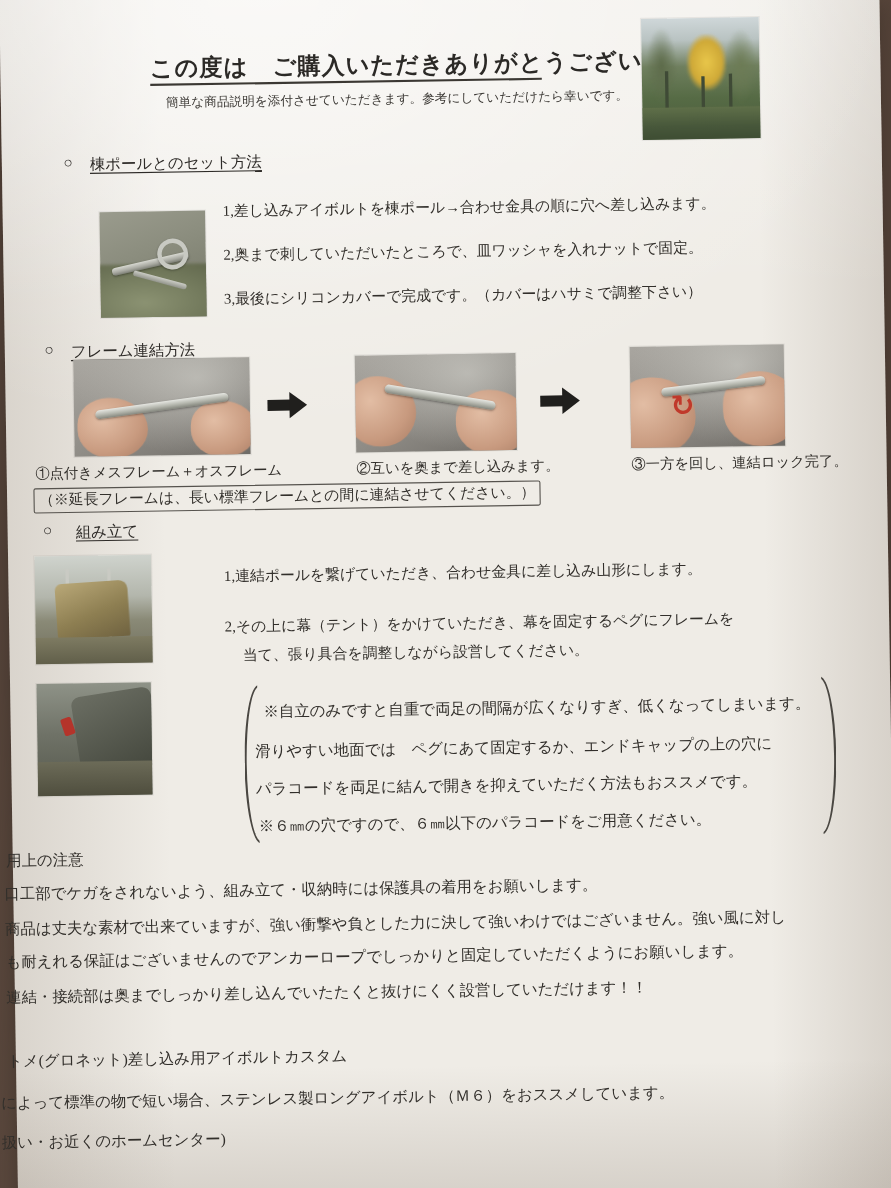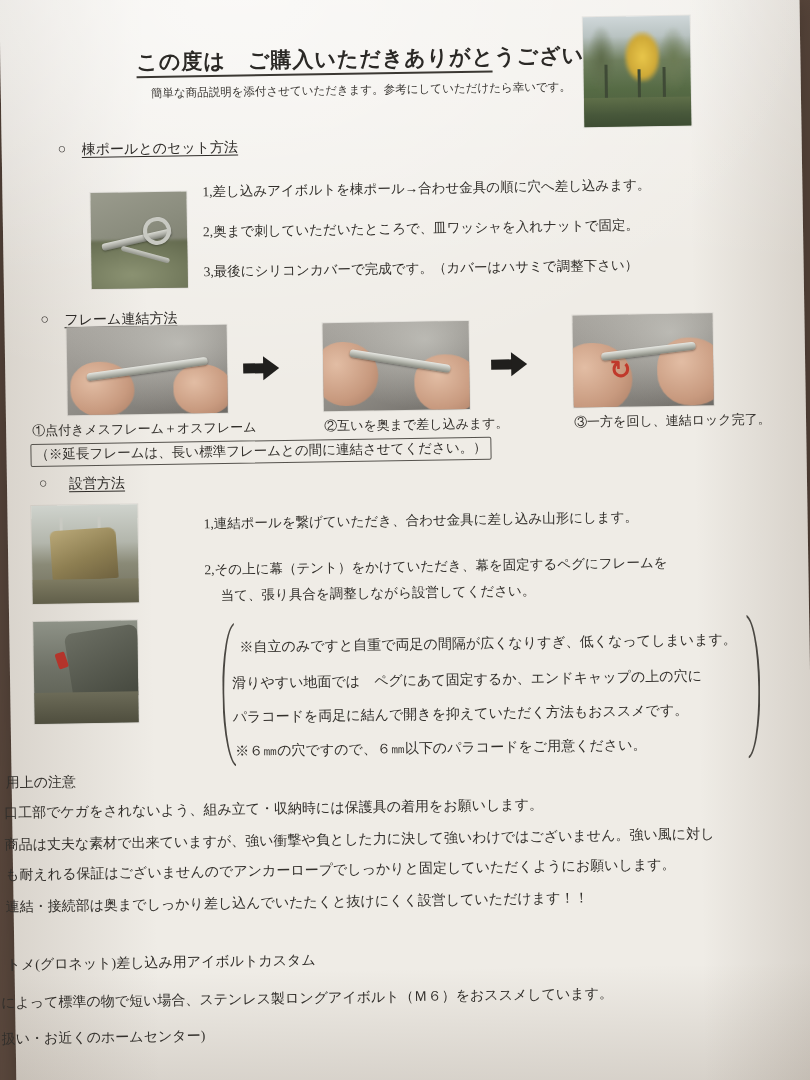--- a/index.html
+++ b/index.html
@@ -426,21 +426,21 @@
         <div class="redmark" style="left:26%; top:44%; font-size:26px;">↻</div>
       </div>
 
       <div class="t caption" style="left:26px; top:424px;">①点付きメスフレーム＋オスフレーム</div>
       <div class="t caption" style="left:318px; top:424px;">②互いを奥まで差し込みます。</div>
       <div class="t caption" style="left:568px; top:424px;">③一方を回し、連結ロック完了。</div>
 
       <div class="boxed" style="left:24px; top:446px;">（※延長フレームは、長い標準フレームとの間に連結させてください。）</div>
 
       <div class="t section" style="left:32px; top:478px;">○</div>
-      <div class="t section section-label" style="left:62px; top:478px;">設営方法</div>
+      <div class="t section section-label" style="left:62px; top:478px;">組み立て</div>
 
       <div class="photo ph-tent-a" style="left:24px; top:508px; width:106px; height:98px;">
         <div class="pole" style="left:26%;"></div>
         <div class="pole" style="left:62%;"></div>
         <div class="cloth"></div>
         <div class="ground"></div>
       </div>
 
       <div class="t step" style="left:196px; top:520px;">1,連結ポールを繋げていただき、合わせ金具に差し込み山形にします。</div>
       <div class="t step" style="left:196px; top:566px;">2,その上に幕（テント）をかけていただき、幕を固定するペグにフレームを</div>

